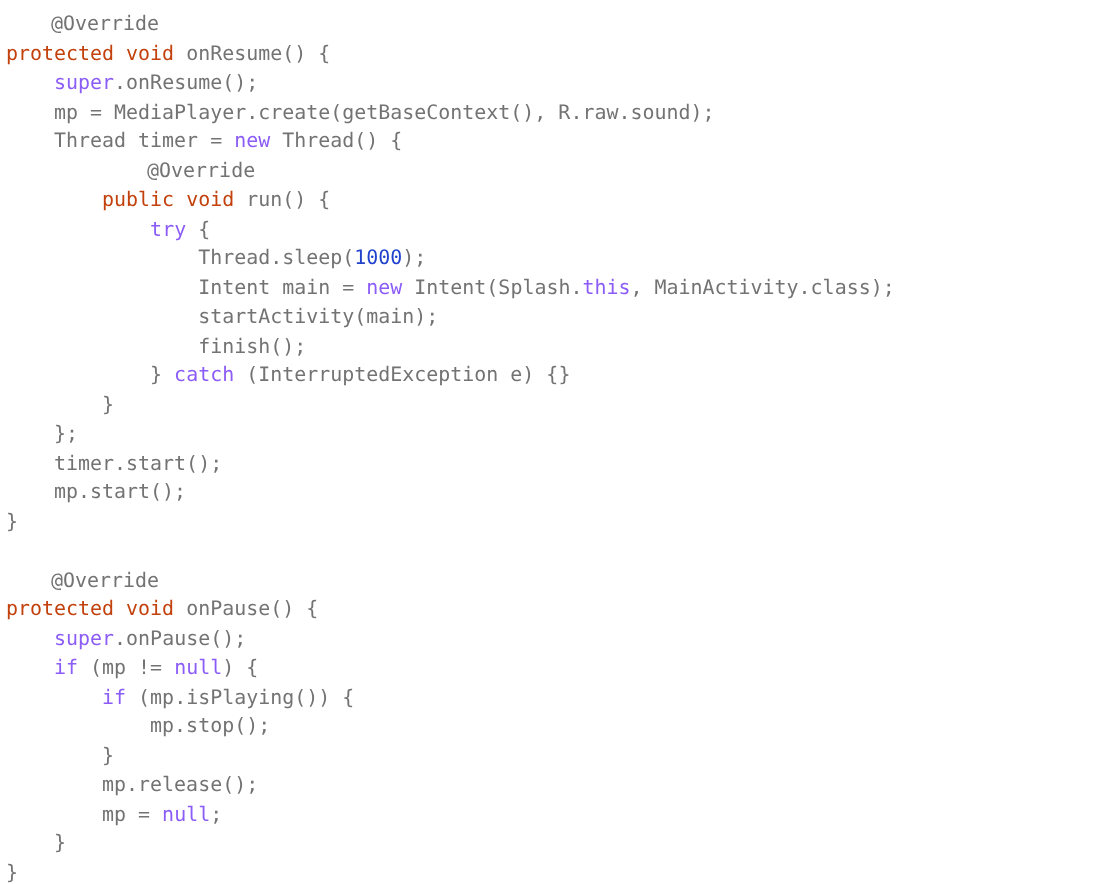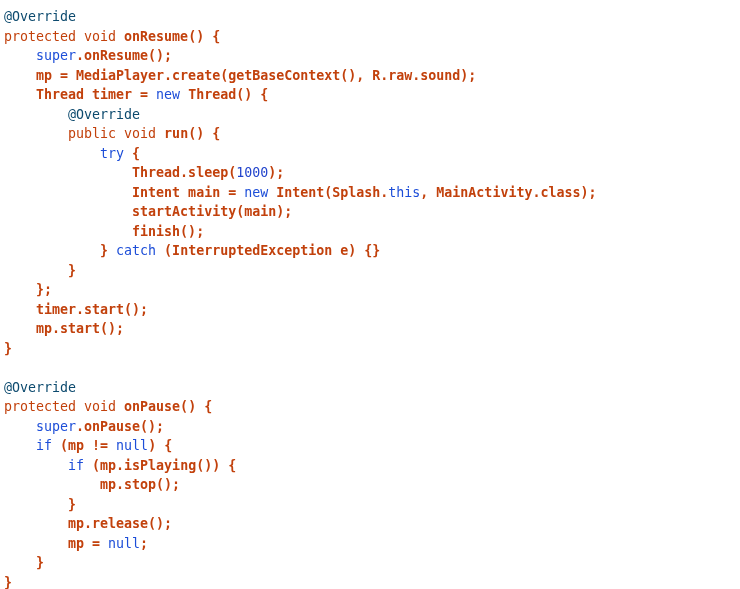--- a/index.html
+++ b/index.html
@@ -18,22 +18,22 @@
     font-size: 13.3px;
     line-height: 19.5px;
     white-space: pre;
     color: #1b1b1b;
     -webkit-font-smoothing: antialiased;
   }
   .line {
     white-space: pre;
     min-height: 19.5px;
   }
-  .tok-plain      { color: #c2410c; font-weight: bold; }
-  .tok-annotation { color: #0c4a6e; }
+  .tok-plain      { color: #737373; }
+  .tok-annotation { color: #737373; margin-left: 30px; }
   .tok-modifier   { color: #c2410c; }
-  .tok-keyword    { color: #1d4ed8; }
+  .tok-keyword    { color: #8b5cf6; }
   .tok-number     { color: #2244cc; text-align: center; }
 </style>
 </head>
 <body>
 
 <div id="code-block"><div class="line"><span class="tok-annotation">@Override</span></div><div class="line"><span class="tok-modifier">protected void</span><span class="tok-plain"> onResume() {</span></div><div class="line"><span class="tok-plain">    </span><span class="tok-keyword">super</span><span class="tok-plain">.onResume();</span></div><div class="line"><span class="tok-plain">    mp = MediaPlayer.create(getBaseContext(), R.raw.sound);</span></div><div class="line"><span class="tok-plain">    Thread timer = </span><span class="tok-keyword">new</span><span class="tok-plain"> Thread() {</span></div><div class="line"><span class="tok-plain">        </span><span class="tok-annotation">@Override</span></div><div class="line"><span class="tok-plain">        </span><span class="tok-modifier">public void</span><span class="tok-plain"> run() {</span></div><div class="line"><span class="tok-plain">            </span><span class="tok-keyword">try</span><span class="tok-plain"> {</span></div><div class="line"><span class="tok-plain">                Thread.sleep(</span><span class="tok-number">1000</span><span class="tok-plain">);</span></div><div class="line"><span class="tok-plain">                Intent main = </span><span class="tok-keyword">new</span><span class="tok-plain"> Intent(Splash.</span><span class="tok-keyword">this</span><span class="tok-plain">, MainActivity.class);</span></div><div class="line"><span class="tok-plain">                startActivity(main);</span></div><div class="line"><span class="tok-plain">                finish();</span></div><div class="line"><span class="tok-plain">            } </span><span class="tok-keyword">catch</span><span class="tok-plain"> (InterruptedException e) {}</span></div><div class="line"><span class="tok-plain">        }</span></div><div class="line"><span class="tok-plain">    };</span></div><div class="line"><span class="tok-plain">    timer.start();</span></div><div class="line"><span class="tok-plain">    mp.start();</span></div><div class="line"><span class="tok-plain">}</span></div><div class="line">&nbsp;</div><div class="line"><span class="tok-annotation">@Override</span></div><div class="line"><span class="tok-modifier">protected void</span><span class="tok-plain"> onPause() {</span></div><div class="line"><span class="tok-plain">    </span><span class="tok-keyword">super</span><span class="tok-plain">.onPause();</span></div><div class="line"><span class="tok-plain">    </span><span class="tok-keyword">if</span><span class="tok-plain"> (mp != </span><span class="tok-keyword">null</span><span class="tok-plain">) {</span></div><div class="line"><span class="tok-plain">        </span><span class="tok-keyword">if</span><span class="tok-plain"> (mp.isPlaying()) {</span></div><div class="line"><span class="tok-plain">            mp.stop();</span></div><div class="line"><span class="tok-plain">        }</span></div><div class="line"><span class="tok-plain">        mp.release();</span></div><div class="line"><span class="tok-plain">        mp = </span><span class="tok-keyword">null</span><span class="tok-plain">;</span></div><div class="line"><span class="tok-plain">    }</span></div><div class="line"><span class="tok-plain">}</span></div></div>
 
 </body></html>

